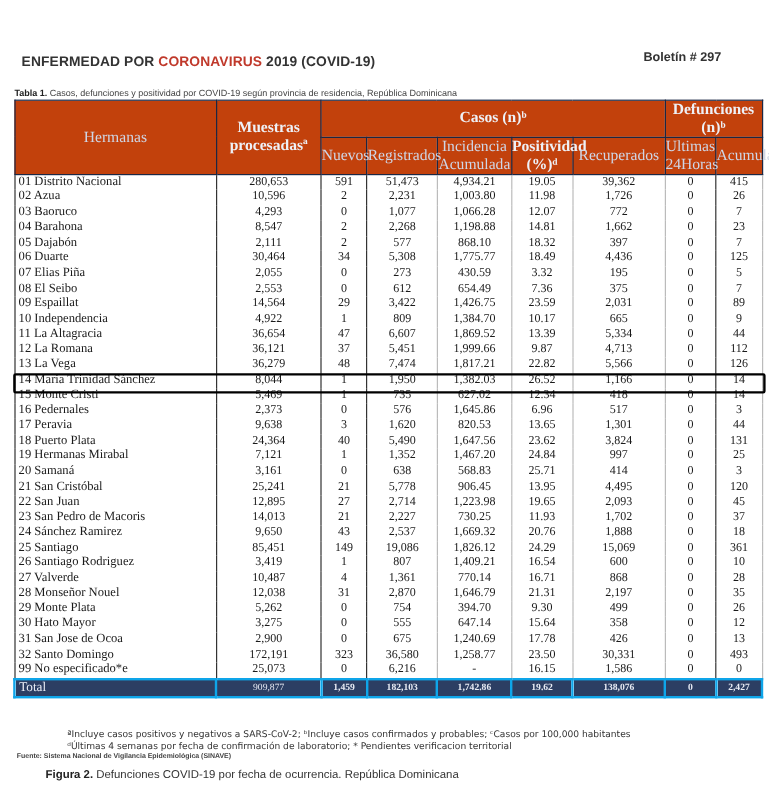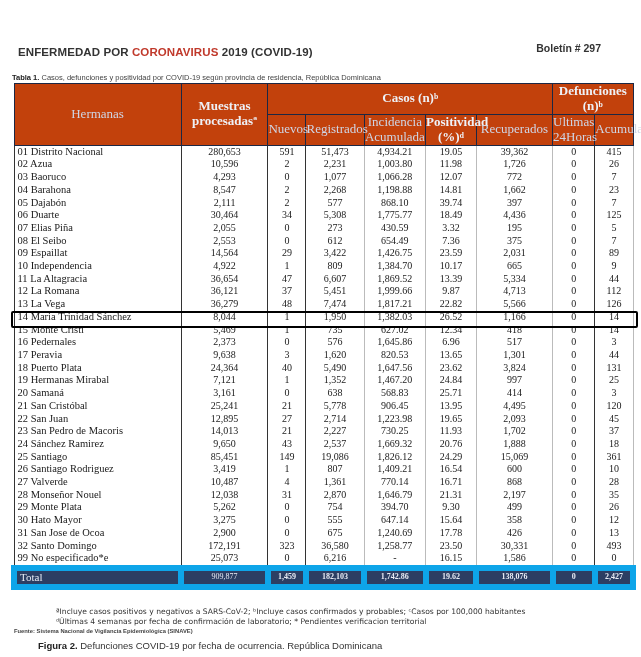--- a/index.html
+++ b/index.html
@@ -10,21 +10,21 @@
   .caption { position:absolute; left:12px; top:73px; font-size:7.5px; color:#444; }
   .caption b { color:#222; }
   table.main { position:absolute; left:11px; top:83px; width:625px; border-collapse:collapse; table-layout:fixed; font-family:"Liberation Serif", serif; }
   table.main th { background:#c2410c; color:#cfd6e6; font-weight:normal; font-size:13px; border:1px solid #1b2744; padding:0; line-height:1.15; }
   table.main th.bold { font-weight:bold; color:#eef1f7; }
   table.main th.top { height:16px; }
   table.main th.sub { height:24px; }
   table.main td { font-size:10px; text-align:center; padding:0; height:12.7px; line-height:12.7px; border-left:1px solid #333; border-right:1px solid #333; white-space:nowrap; overflow:hidden; }
   table.main td.prov { text-align:left; padding-left:3px; font-size:10.5px; }
   table.main td.lite { border-left:1px solid #bbb; border-right:1px solid #bbb; }
-  table.main tr.total td { background:#2c3e63; color:#e8ecf5; font-size:8px; font-weight:bold; height:13px; border:6px solid #0ea5e9; }
+  table.main tr.total td { background:#2c3e63; color:#e8ecf5; font-size:8px; font-weight:bold; height:13px; border:2px solid #0ea5e9; }
   table.main tr.total td.prov { font-size:11px; font-weight:normal; }
   table.main tr.total td.mp { font-weight:normal; }
   .highlight { position:absolute; left:11px; top:311px; width:623px; height:13px; border:2px solid #000; border-radius:2px; pointer-events:none; }
   .foot { position:absolute; left:14px; font-family:"DejaVu Sans", sans-serif; font-size:7.6px; color:#333;margin-left:42px; }
   .foot1 { top:607px; }
   .foot2 { top:617px; }
   .source { position:absolute; left:14px; top:628px; font-size:5.8px; font-weight:bold; color:#444; }
   .fig { position:absolute; left:38px; top:640px; font-size:9.5px; color:#333; }
   .fig b { color:#222; }
 </style>
@@ -113,21 +113,21 @@
         <td class="lite">1,662</td>
         <td>0</td>
         <td class="lite">23</td>
       </tr>
       <tr>
         <td class="prov">05 Dajabón</td>
         <td class="mp">2,111</td>
         <td>2</td>
         <td class="lite">577</td>
         <td class="lite">868.10</td>
-        <td class="lite">39.74</td>
+        <td class="lite">18.32</td>
         <td class="lite">397</td>
         <td>0</td>
         <td class="lite">7</td>
       </tr>
       <tr>
         <td class="prov">06 Duarte</td>
         <td class="mp">30,464</td>
         <td>34</td>
         <td class="lite">5,308</td>
         <td class="lite">1,775.77</td>

